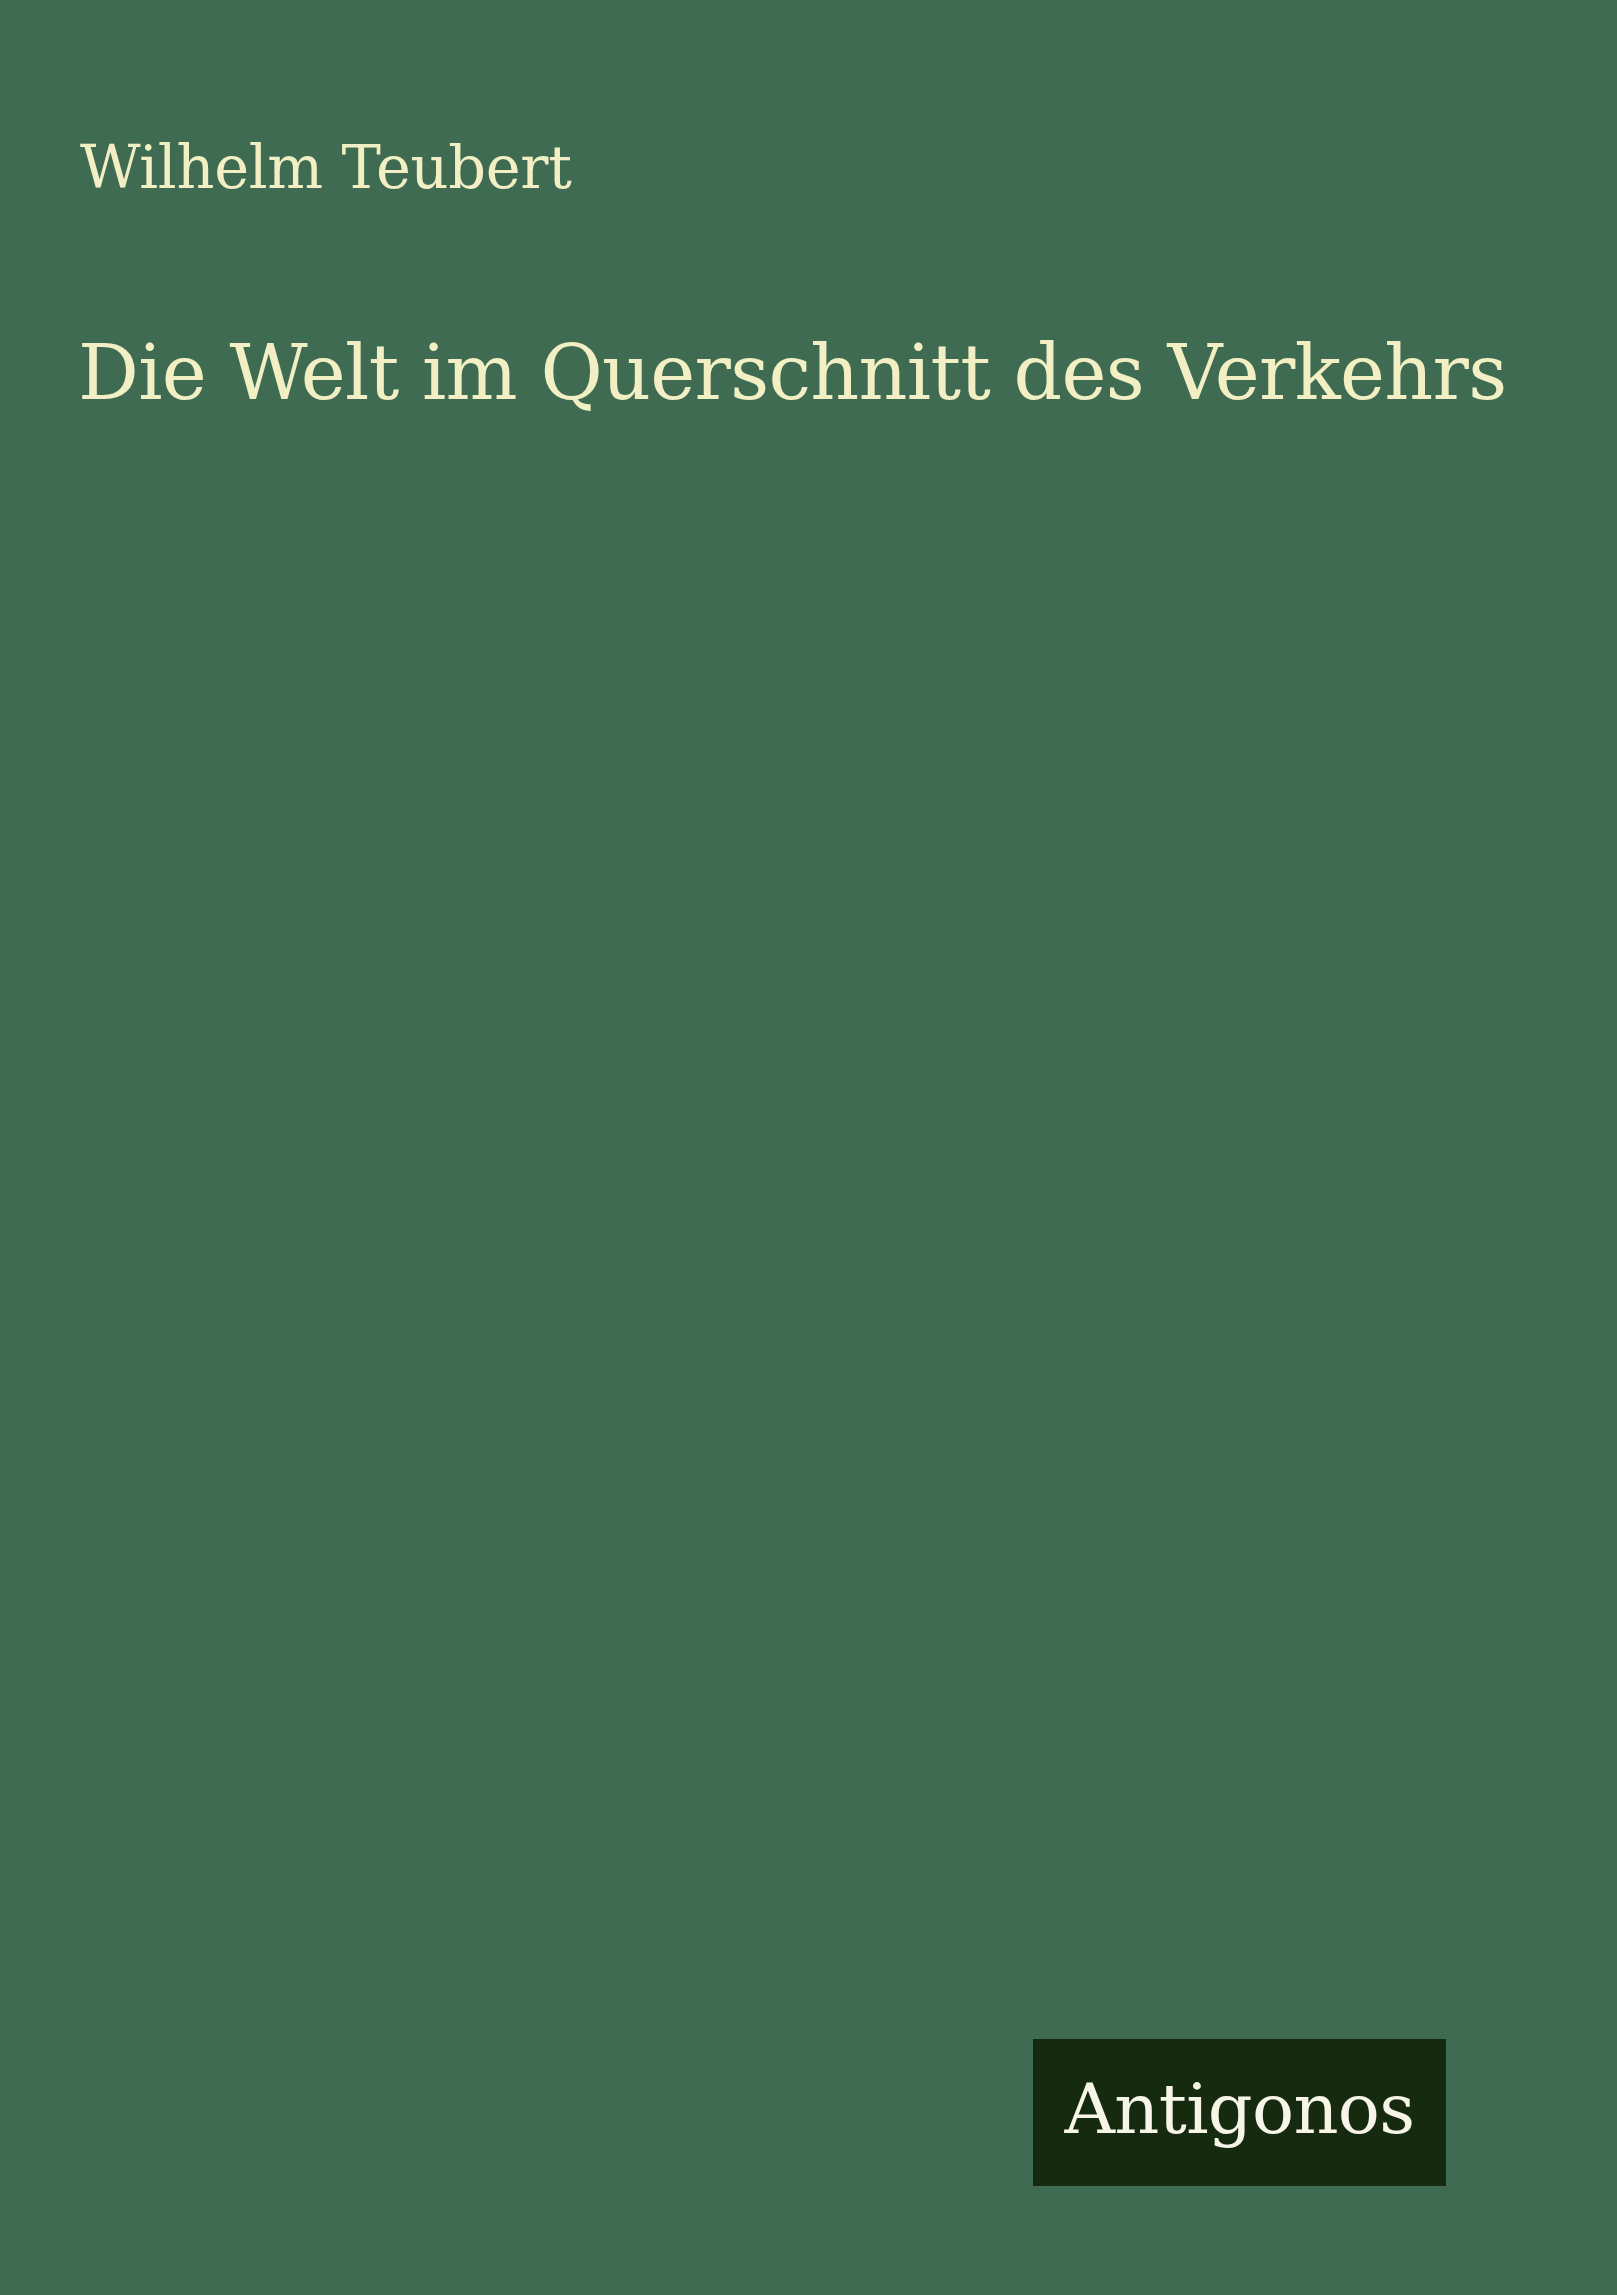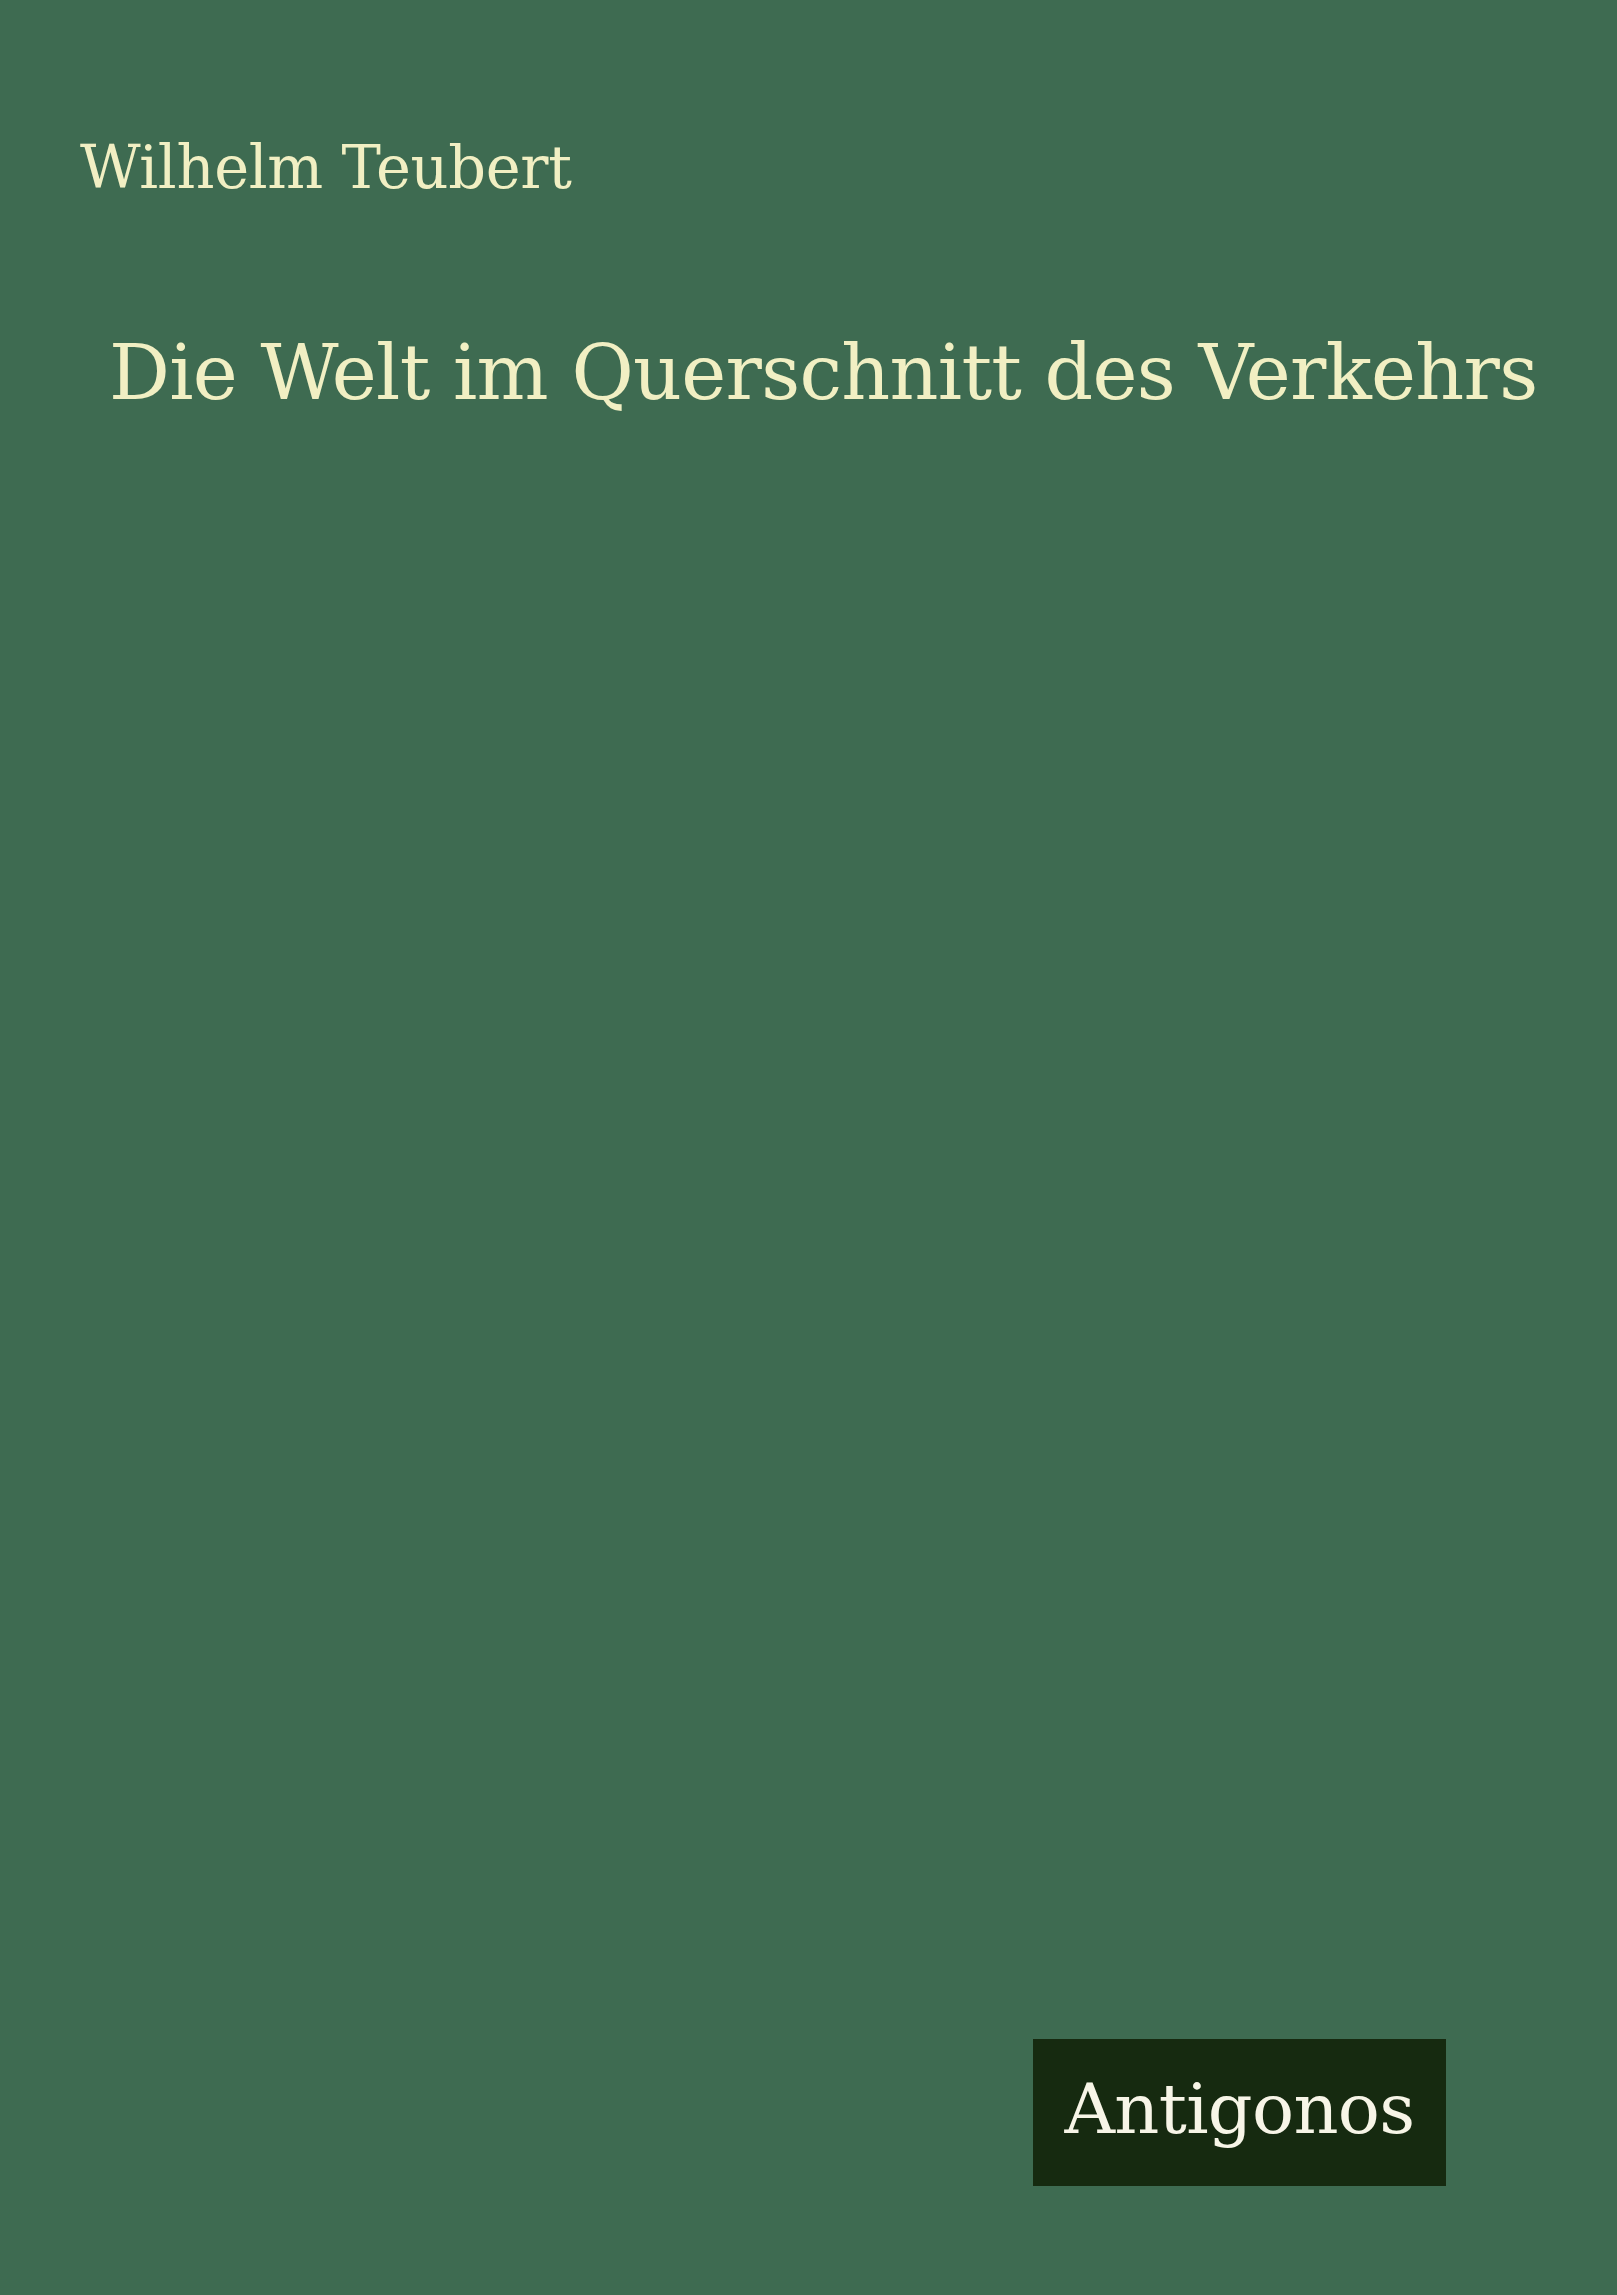--- a/index.html
+++ b/index.html
@@ -34,21 +34,20 @@
     position: absolute;
     left: 78px;
     top: 329px;
     width: 1463px;
     font-size: 76px;
     line-height: 1.15;
     font-weight: 500;
     letter-spacing: -0.7px;
     color: var(--cream);
     white-space: nowrap;
-    margin-left: 31px;
   }
   .publisher-box {
     position: absolute;
     left: 1033px;
     top: 2039px;
     width: 413px;
     height: 147px;
     background: var(--box-bg);
     display: flex;
     align-items: center;

